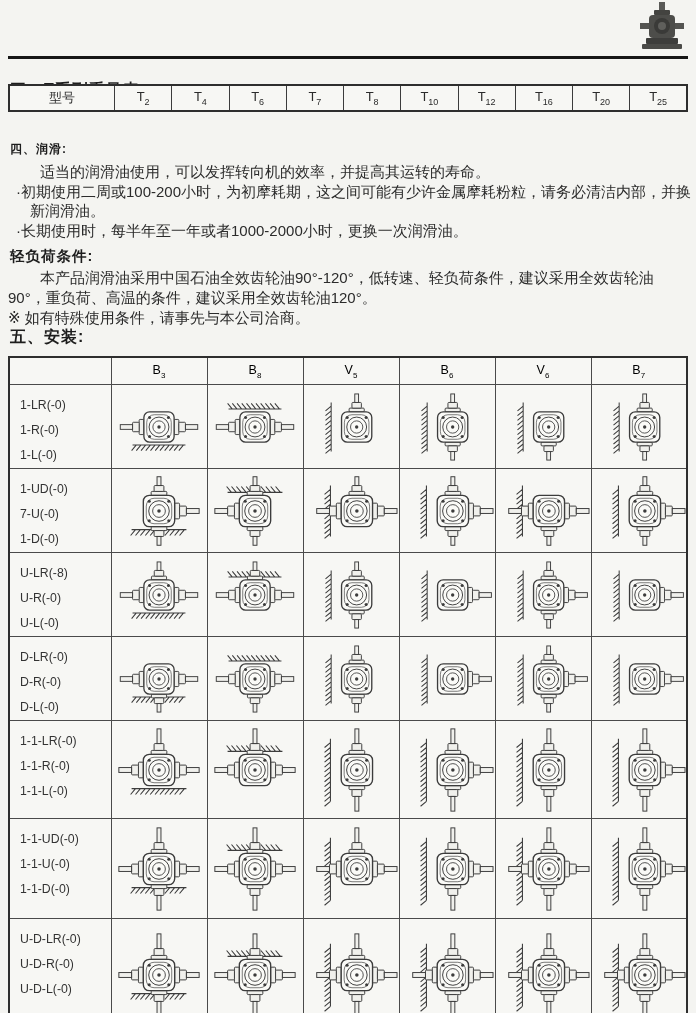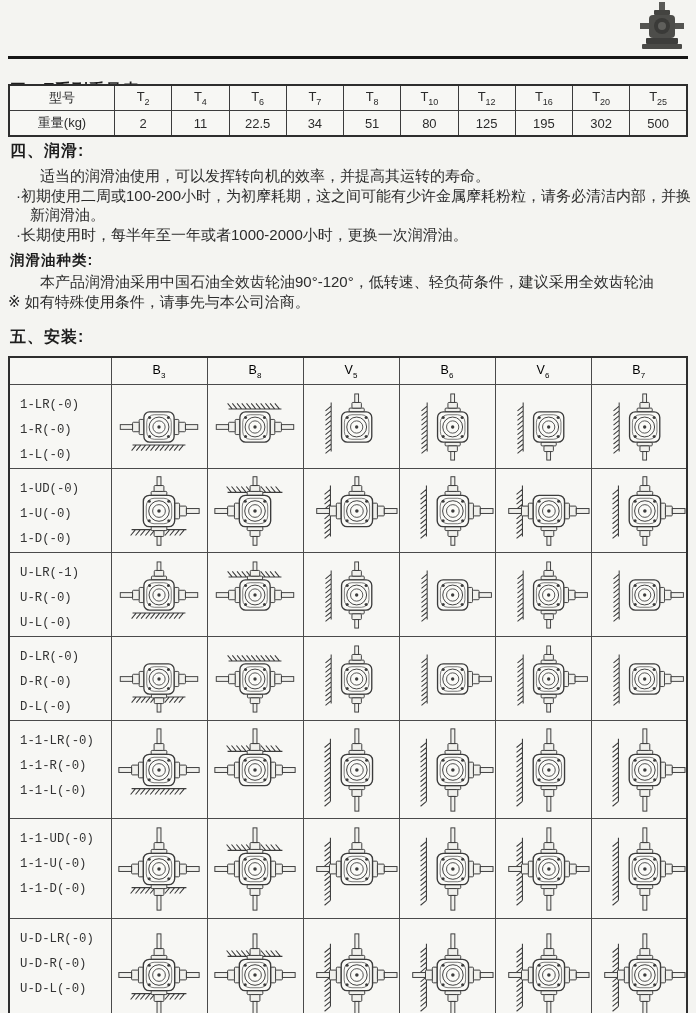--- a/index.html
+++ b/index.html
@@ -17,41 +17,41 @@
   #t3{top:60px;margin-top:20px;}
   #t5{top:327px;}
   
   table{border-collapse:collapse;table-layout:fixed;border-radius:9px;}
   .wtable{position:absolute;left:8px;top:84px;width:680px;border:2px solid #2e2e2e;background:#f7f7f4;}
   .wtable td{border:1px solid #3c3c3c;height:24px;text-align:center;font-size:13px;color:#2b2b2b;padding:0;}
   .wtable td:first-child{width:104px;}
   .wtable sub{font-size:9px;}
   
   #sec4{position:absolute;left:8px;top:141px;width:684px;}
-  #sec4 .h{font-weight:bold;font-size:16px;color:#1d1d1d;letter-spacing:1px;margin:0 0 4px 2px;}
+  #sec4 .h{font-weight:bold;font-size:12px;color:#1d1d1d;letter-spacing:1px;margin:0 0 4px 2px;}
   #sec4 .h2{font-weight:bold;font-size:14.5px;color:#1d1d1d;margin:7px 0 2px 2px;letter-spacing:1px;}
   #sec4 p{margin:0;line-height:19.6px;font-size:15px;color:#2b2b2b;}
   #sec4 p.indent2{padding-left:32px;}
   #sec4 p.indent1{padding-left:22px;}
   #sec4 p.indent0{padding-left:8px;}
   
   .itable{position:absolute;left:8px;top:356px;width:680px;border:2px solid #2e2e2e;background:#f7f7f4;}
   .itable th,.itable td{border:1px solid #4a4a4a;padding:0;}
   .itable thead th{height:26px;font-weight:normal;font-size:12.5px;color:#000000;text-align:center;}
   .itable thead th sub{font-size:8px;}
   .itable col.lab{width:102px;}
   .itable tbody tr:nth-child(1){height:76px;}
   .itable tbody tr:nth-child(2){height:84px;margin-left:48px;}
   .itable tbody tr:nth-child(3){height:76px;}
   .itable tbody tr:nth-child(4){height:76px;}
   .itable tbody tr:nth-child(5){height:98px;}
   .itable tbody tr:nth-child(6){height:100px;}
   .itable tbody tr:nth-child(7){height:114px;}
   .labcell{vertical-align:top;}
-  .labcell .ln{font-size:12.3px;color:#333;line-height:25px;padding-left:10px;white-space:nowrap;font-family:Liberation Mono, monospace;}
+  .labcell .ln{font-size:12.3px;color:#333;line-height:25px;padding-left:10px;white-space:nowrap;}
   .labcell{padding-top:8px !important;}
   .diagcell{vertical-align:middle;text-align:center;}
   .diagwrap{display:flex;align-items:center;justify-content:center;width:100%;height:100%;}
   svg{display:block;}
 </style>
 </head>
 <body>
 
 <div class="photo">
   <svg viewBox="0 0 44 50" width="44" height="50">
@@ -80,47 +80,35 @@
         <td>T<sub>4</sub></td>
         <td>T<sub>6</sub></td>
         <td>T<sub>7</sub></td>
         <td>T<sub>8</sub></td>
         <td>T<sub>10</sub></td>
         <td>T<sub>12</sub></td>
         <td>T<sub>16</sub></td>
         <td>T<sub>20</sub></td>
         <td>T<sub>25</sub></td>
       </tr>
-      <tr>
-        <td>重量(kg)</td>
-        <td>2</td>
-        <td>11</td>
-        <td>22.5</td>
-        <td>34</td>
-        <td>51</td>
-        <td>80</td>
-        <td>125</td>
-        <td>195</td>
-        <td>302</td>
-        <td>500</td>
-      </tr>
     </tbody>
 </table>
 
 <div id="sec4">
   <div class="h">四、润滑:</div>
   <div id="lub-lines">
       <p class="indent2">适当的润滑油使用，可以发挥转向机的效率，并提高其运转的寿命。</p>
       <p class="indent0">·初期使用二周或100-200小时，为初摩耗期，这之间可能有少许金属摩耗粉粒，请务必清洁内部，并换</p>
       <p class="indent1">新润滑油。</p>
       <p class="indent0">·长期使用时，每半年至一年或者1000-2000小时，更换一次润滑油。</p>
     </div>
-  <div class="h2">润滑油种类:</div>
+  <div class="h2">轻负荷条件:</div>
   <div id="lub-lines2">
       <p class="indent2">本产品润滑油采用中国石油全效齿轮油90°-120°，低转速、轻负荷条件，建议采用全效齿轮油</p>
+      <p>90°，重负荷、高温的条件，建议采用全效齿轮油120°。</p>
       <p>※ 如有特殊使用条件，请事先与本公司洽商。</p>
     </div>
 </div>
 
 <div id="t5" class="sec-title">五、安装:</div>
 
 <table class="itable">
   <colgroup>
     <col class="lab">
       <col>
@@ -271,21 +259,21 @@
               <circle cx="64" cy="26" r="1.6" fill="#3c3c3c"></circle>
               <circle cx="44" cy="46" r="1.6" fill="#3c3c3c"></circle>
               <circle cx="64" cy="46" r="1.6" fill="#3c3c3c"></circle>
             </svg>
           </div>
         </td>
       </tr>
       <tr>
         <td class="labcell">
           <div class="ln">1-UD(-0)</div>
-          <div class="ln">1-U(-0)</div>
+          <div class="ln">7-U(-0)</div>
           <div class="ln">1-D(-0)</div>
         </td>
         <td class="diagcell">
           <div class="diagwrap">
             <svg viewBox="0 0 96 72" preserveAspectRatio="xMidYMid meet" width="94" height="76">
               <path d="M20 55 H76 M24 55 L19 61 M29 55 L24 61 M34 55 L29 61 M39 55 L34 61 M44 55 L39 61 M49 55 L44 61 M54 55 L49 61 M59 55 L54 61 M64 55 L59 61 M69 55 L64 61 M74 55 L69 61" stroke="#3c3c3c" stroke-width="1.1" fill="none"></path>
               <rect x="64" y="28" width="5" height="16" rx="1" fill="#f0f0ec" stroke="#3c3c3c" stroke-width="1"></rect>
               <rect x="69" y="31" width="7" height="10" rx="1" fill="#f0f0ec" stroke="#3c3c3c" stroke-width="1"></rect>
               <rect x="76" y="33.5" width="13" height="5" rx="0" fill="#f0f0ec" stroke="#3c3c3c" stroke-width="1"></rect>
               <rect x="40" y="16" width="16" height="4" rx="1" fill="#f0f0ec" stroke="#3c3c3c" stroke-width="1"></rect>
@@ -427,21 +415,21 @@
               <circle cx="44" cy="26" r="1.6" fill="#3c3c3c"></circle>
               <circle cx="64" cy="26" r="1.6" fill="#3c3c3c"></circle>
               <circle cx="44" cy="46" r="1.6" fill="#3c3c3c"></circle>
               <circle cx="64" cy="46" r="1.6" fill="#3c3c3c"></circle>
             </svg>
           </div>
         </td>
       </tr>
       <tr>
         <td class="labcell">
-          <div class="ln">U-LR(-1)</div>
+          <div class="ln">U-LR(-8)</div>
           <div class="ln">U-R(-0)</div>
           <div class="ln">U-L(-0)</div>
         </td>
         <td class="diagcell">
           <div class="diagwrap">
             <svg viewBox="0 0 96 72" preserveAspectRatio="xMidYMid meet" width="94" height="68">
               <path d="M20 55 H76 M24 55 L19 61 M29 55 L24 61 M34 55 L29 61 M39 55 L34 61 M44 55 L39 61 M49 55 L44 61 M54 55 L49 61 M59 55 L54 61 M64 55 L59 61 M69 55 L64 61 M74 55 L69 61" stroke="#3c3c3c" stroke-width="1.1" fill="none"></path>
               <rect x="27" y="28" width="5" height="16" rx="1" fill="#f0f0ec" stroke="#3c3c3c" stroke-width="1"></rect>
               <rect x="20" y="31" width="7" height="10" rx="1" fill="#f0f0ec" stroke="#3c3c3c" stroke-width="1"></rect>
               <rect x="7" y="33.5" width="13" height="5" rx="0" fill="#f0f0ec" stroke="#3c3c3c" stroke-width="1"></rect>

